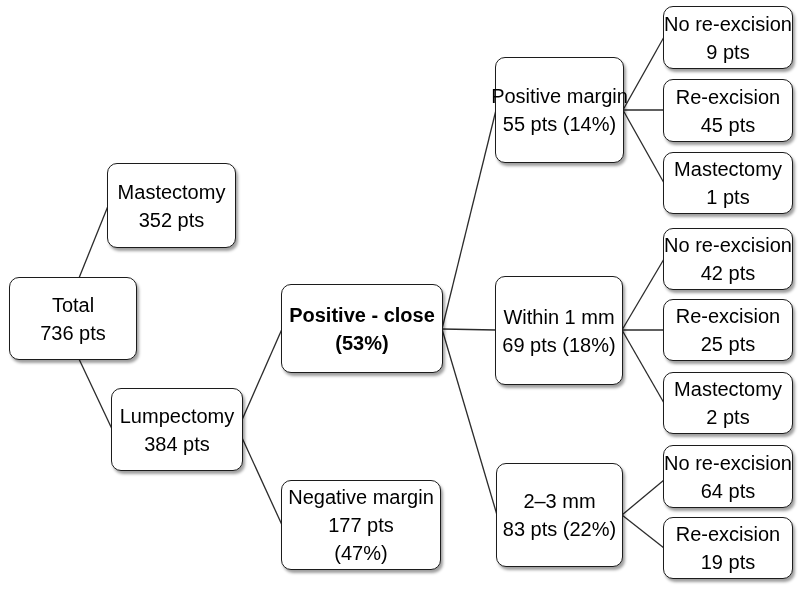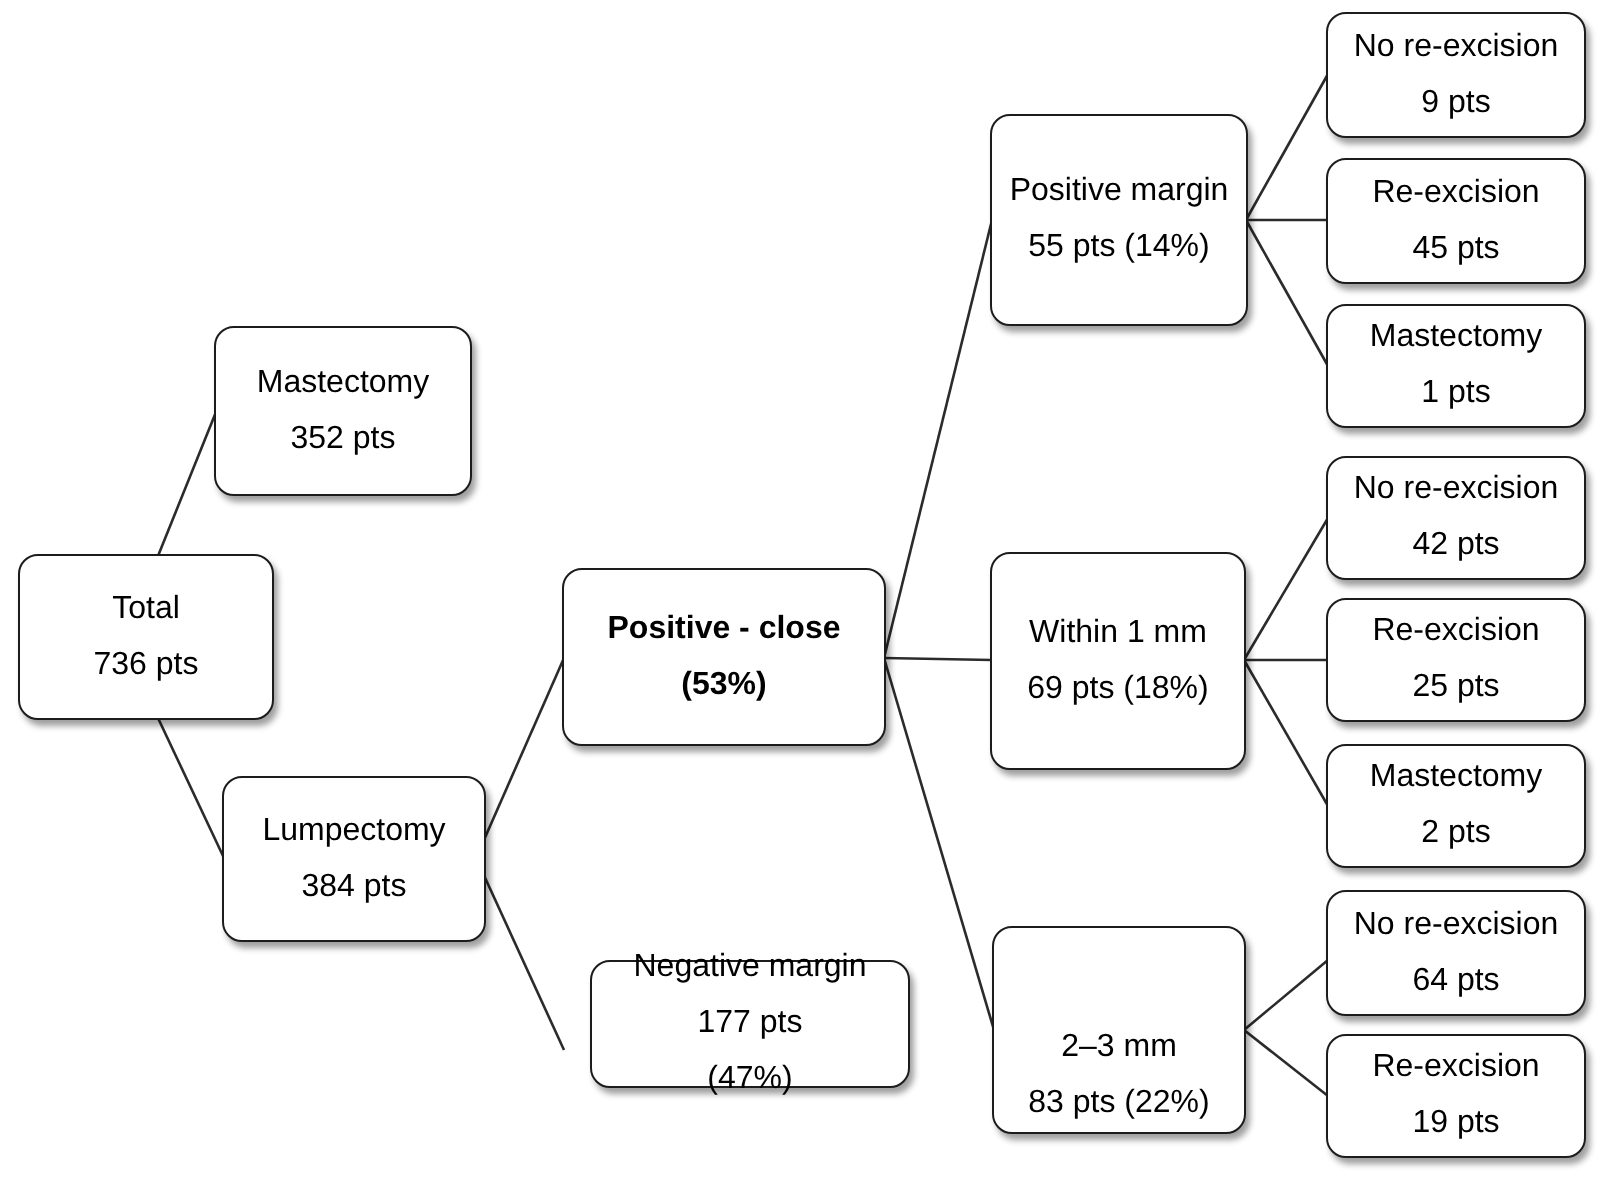--- a/index.html
+++ b/index.html
@@ -32,21 +32,21 @@
     box-sizing: border-box;
     background: var(--box-fill, #ffffff);
     border: 1.7px solid var(--box-border, #1c1c1c);
     border-radius: 10px;
     box-shadow: 2px 3px 3px rgba(0, 0, 0, 0.38);
     display: flex;
     flex-direction: column;
     align-items: center;
     justify-content: center;
     text-align: center;
-    font-size: 16px;
+    font-size: 20px;
     line-height: 28px;
   }
   .node .line {
     display: block;
     white-space: nowrap;
   }
 </style>
 </head>
 <body>
 
@@ -83,37 +83,37 @@
   <div class="node" style="left:111px;top:388px;width:132px;height:83px;">
     <span class="line">Lumpectomy</span>
     <span class="line">384 pts</span>
   </div>
 
   <div class="node" style="left:281px;top:284px;width:162px;height:89px;font-weight:bold;">
     <span class="line">Positive - close</span>
     <span class="line">(53%)</span>
   </div>
 
-  <div class="node" style="left:281px;top:480px;width:160px;height:64px;margin-left:14px;">
+  <div class="node" style="left:281px;top:480px;width:160px;height:90px;">
     <span class="line">Negative margin</span>
     <span class="line">177 pts</span>
     <span class="line">(47%)</span>
   </div>
 
   <div class="node" style="left:495px;top:57px;width:129px;height:106px;">
     <span class="line">Positive margin</span>
     <span class="line">55 pts (14%)</span>
   </div>
 
   <div class="node" style="left:495px;top:276px;width:128px;height:109px;">
     <span class="line">Within 1 mm</span>
     <span class="line">69 pts (18%)</span>
   </div>
 
-  <div class="node" style="left:496px;top:463px;width:127px;height:104px;justify-content:flex-end;">
+  <div class="node" style="left:496px;top:463px;width:127px;height:104px;">
     <span class="line">2–3 mm</span>
     <span class="line">83 pts (22%)</span>
   </div>
 
   <div class="node" style="left:663px;top:6px;width:130px;height:63px;">
     <span class="line">No re-excision</span>
     <span class="line">9 pts</span>
   </div>
 
   <div class="node" style="left:663px;top:79px;width:130px;height:63px;">

